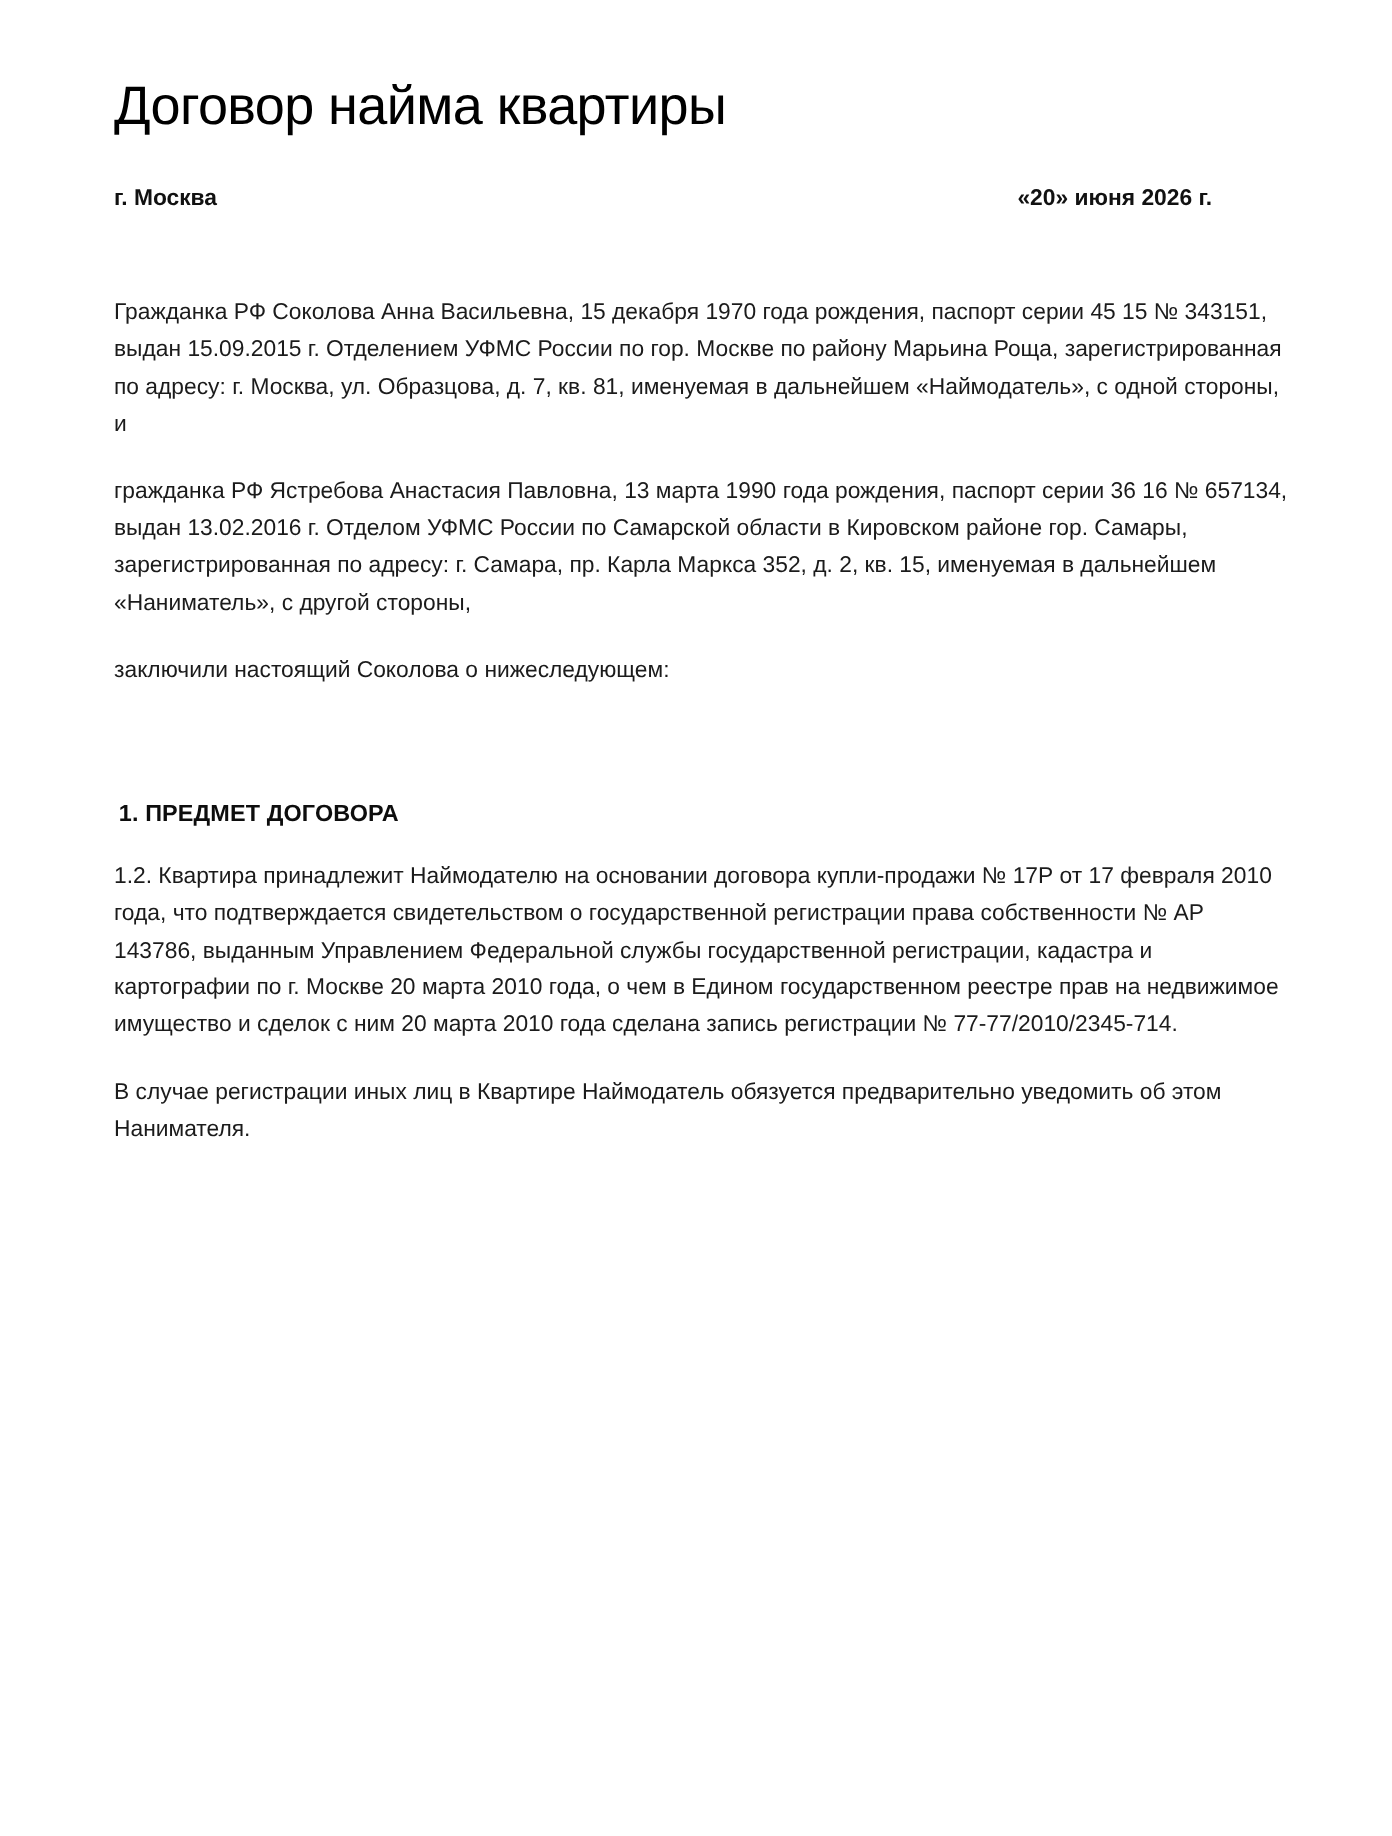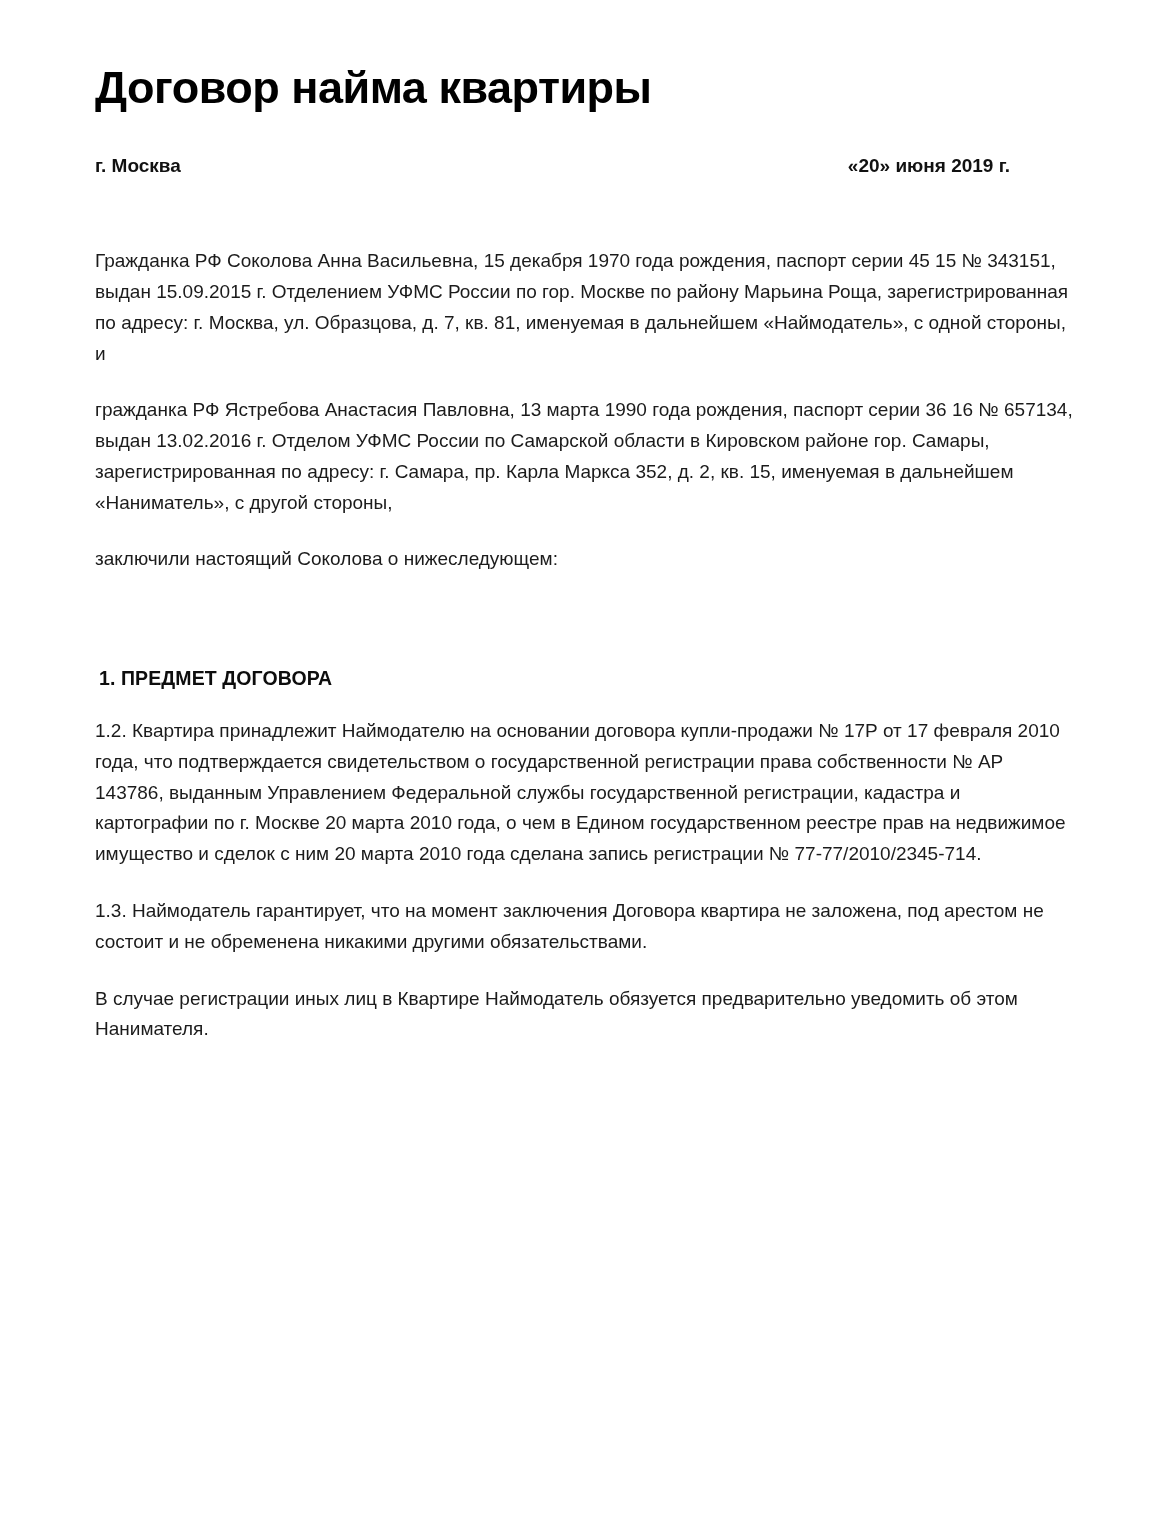--- a/index.html
+++ b/index.html
@@ -26,21 +26,21 @@
 
   .content {
     position: absolute;
     left: 95px;
     top: 0;
     width: 982px;
   }
 
   .doc-title {
     font-size: 45px;
-    font-weight: bold;
+    font-weight: normal;
     line-height: 1.05;
     letter-spacing: -0.5px;
     color: #000000;
     margin: 0;
     padding-top: 64px;
   }
 
   .header-row {
     display: flex;
     justify-content: space-between;
@@ -86,41 +86,40 @@
 </head>
 <body>
 
 <div class="page">
   <div class="content">
 
     <h1 class="doc-title">Договор найма квартиры</h1>
 
     <div class="header-row">
       <span class="header-city">г. Москва</span>
-      <span class="header-date">«20» июня 2019 г.</span>
+      <span class="header-date">«20» июня 2026 г.</span>
     </div>
 
     <div class="body-block">
       <p class="para">Гражданка РФ Соколова Анна Васильевна, 15 декабря 1970 года рождения, паспорт серии 45 15 № 343151, выдан 15.09.2015 г. Отделением УФМС России по гор. Москве по району Марьина Роща, зарегистрированная по адресу: г. Москва, ул. Образцова, д. 7, кв. 81, именуемая в дальнейшем «Наймодатель», с одной стороны, и</p>
 
       <p class="para">гражданка РФ Ястребова Анастасия Павловна, 13 марта 1990 года рождения, паспорт серии 36 16 № 657134, выдан 13.02.2016 г. Отделом УФМС России по Самарской области в Кировском районе гор. Самары, зарегистрированная по адресу: г. Самара, пр. Карла Маркса 352, д. 2, кв. 15, именуемая в дальнейшем «Наниматель», с другой стороны,</p>
 
       <p class="para">заключили настоящий Соколова о нижеследующем:</p>
     </div>
 
     <div class="section">
       <div class="spacer-before-section"></div>
 
       <h2 class="section-heading">1. ПРЕДМЕТ ДОГОВОРА</h2>
 
 
 
       <p class="para">1.2. Квартира принадлежит Наймодателю на основании договора купли-продажи № 17Р от 17 февраля 2010 года, что подтверждается свидетельством о государственной регистрации права собственности № АР 143786, выданным Управлением Федеральной службы государственной регистрации, кадастра и картографии по г. Москве 20 марта 2010 года, о чем в Едином государственном реестре прав на недвижимое имущество и сделок с ним 20 марта 2010 года сделана запись регистрации № 77-77/2010/2345-714.</p>
 
-      <p class="para">1.3. Наймодатель гарантирует, что на момент заключения Договора квартира не заложена, под арестом не состоит и не обременена никакими другими обязательствами.</p>
 
 
 
       <p class="para">В случае регистрации иных лиц в Квартире Наймодатель обязуется предварительно уведомить об этом Нанимателя.</p>
     </div>
 
   </div>
 </div>
 
 </body></html>

